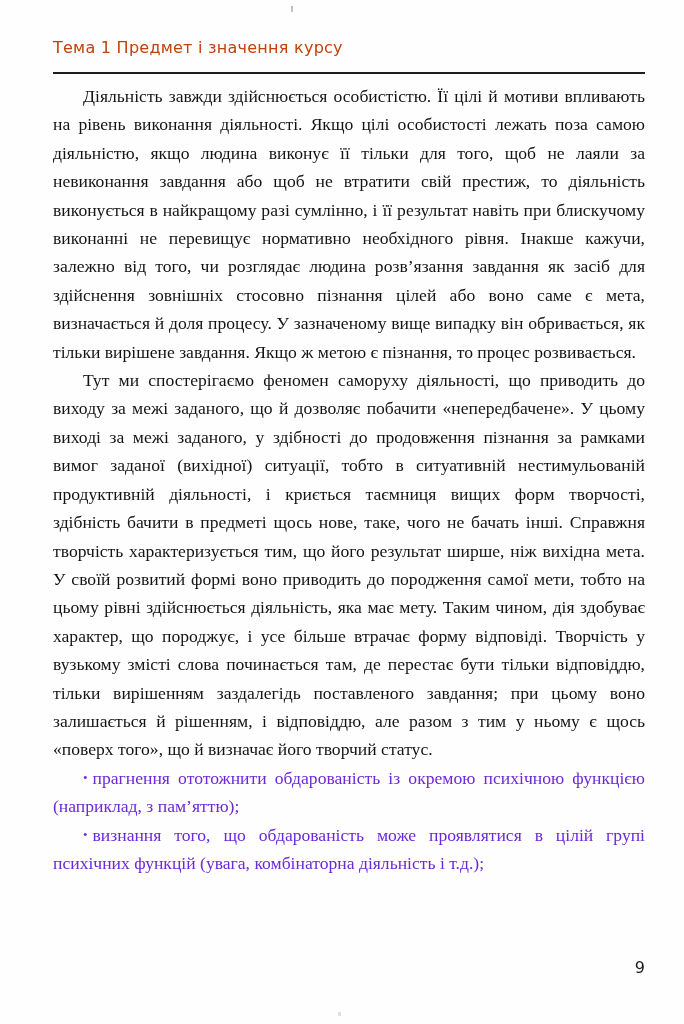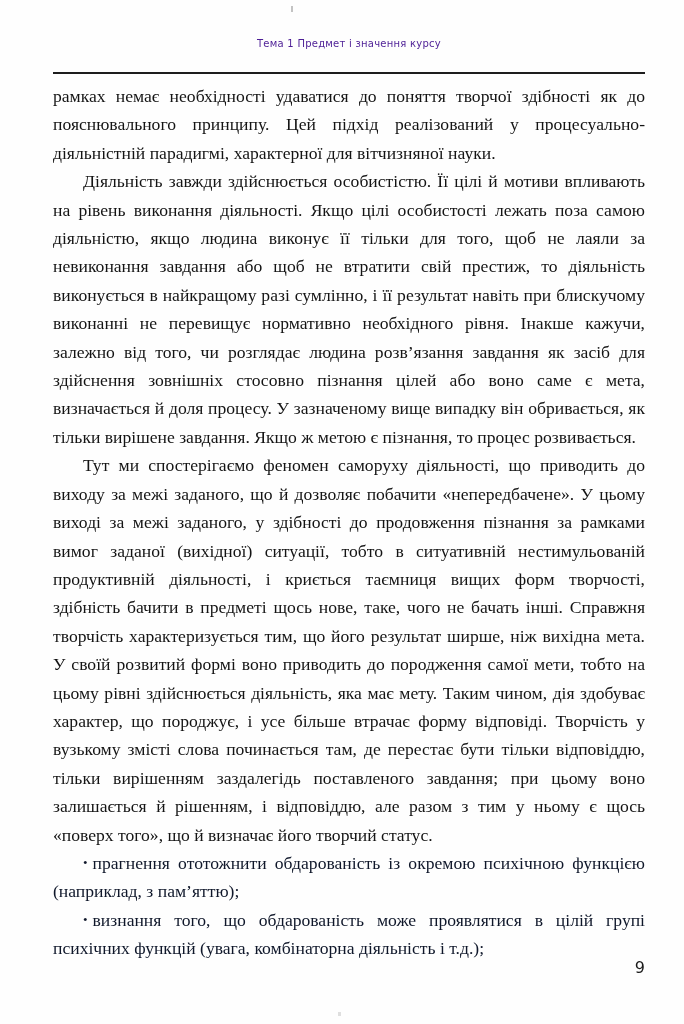--- a/index.html
+++ b/index.html
@@ -41,25 +41,25 @@
     background: #d2d2d2;
     opacity: .7;
   }
 
   
   .runhead {
     position: absolute;
     left: 53px;
     top: 38px;
     width: 592px;
-    text-align: center;
+    text-align: left;
     font-family: "DejaVu Sans", "Liberation Sans", sans-serif;
-    font-size: 10px;
+    font-size: 16px;
     letter-spacing: .25px;
-    color: #4c1d95;
+    color: #c2410c;
     white-space: nowrap;
   }
 
   .rule {
     position: absolute;
     left: 53px;
     top: 72px;
     width: 592px;
     height: 2px;
     background: #1d1d1d;
@@ -84,21 +84,21 @@
     hyphens: manual;
   }
   .para.no-indent { text-indent: 0; }
 
   .bullet {
     margin: 0;
     text-align: justify;
     text-justify: inter-word;
     font-size: 17.6px;
     line-height: 28.4px;
-    color: #0f172a;
+    color: #6d28d9;
     text-indent: 30px;
   }
   .bullet .dot {
     font-size: 13px;
     vertical-align: 2px;
     padding-right: 5px;
   }
 
   
   .folio {
@@ -120,21 +120,20 @@
   <div class="scan-speck"></div>
 
   <div class="runhead">
     <span>Тема 1  Предмет і значення курсу</span>
   </div>
 
   <div class="rule"></div>
 
   <div class="body">
 
-    <p class="para no-indent">рамках немає необхідності удаватися до поняття творчої здібності як до пояснювального принципу. Цей підхід реалізований у процесуально-діяльністній парадигмі, характерної для вітчизняної науки.</p>
 
     <p class="para">Діяльність завжди здійснюється особистістю. Її цілі й мотиви впливають на рівень виконання діяльності. Якщо цілі особистості лежать поза самою діяльністю, якщо людина виконує її тільки для того, щоб не лаяли за невиконання завдання або щоб не втратити свій престиж, то діяльність виконується в найкращому разі сумлінно, і її результат навіть при блискучому виконанні не перевищує нормативно необхідного рівня. Інакше кажучи, залежно від того, чи розглядає людина розв’язання завдання як засіб для здійснення зовнішніх стосовно пізнання цілей або воно саме є мета, визначається й доля процесу. У зазначеному вище випадку він обривається, як тільки вирішене завдання. Якщо ж метою є пізнання, то процес розвивається.</p>
 
     <p class="para">Тут ми спостерігаємо феномен саморуху діяльності, що приводить до виходу за межі заданого, що й дозволяє побачити «непередбачене». У цьому виході за межі заданого, у здібності до продовження пізнання за рамками вимог заданої (вихідної) ситуації, тобто в ситуативній нестимульованій продуктивній діяльності, і криється таємниця вищих форм творчості, здібність бачити в предметі щось нове, таке, чого не бачать інші. Справжня творчість характеризується тим, що його результат ширше, ніж вихідна мета. У своїй розвитий формі воно приводить до породження самої мети, тобто на цьому рівні здійснюється діяльність, яка має мету. Таким чином, дія здобуває характер, що породжує, і усе більше втрачає форму відповіді. Творчість у вузькому змісті слова починається там, де перестає бути тільки відповіддю, тільки вирішенням заздалегідь поставленого завдання; при цьому воно залишається й рішенням, і відповіддю, але разом з тим у ньому є щось «поверх того», що й визначає його творчий статус.</p>
 
 
     <p class="bullet"><span class="dot">•</span><span>прагнення ототожнити обдарованість із окремою психічною функцією (наприклад, з пам’яттю);</span></p>
 
     <p class="bullet"><span class="dot">•</span><span>визнання того, що обдарованість може проявлятися в цілій групі психічних функцій (увага, комбінаторна діяльність і т.д.);</span></p>
 

